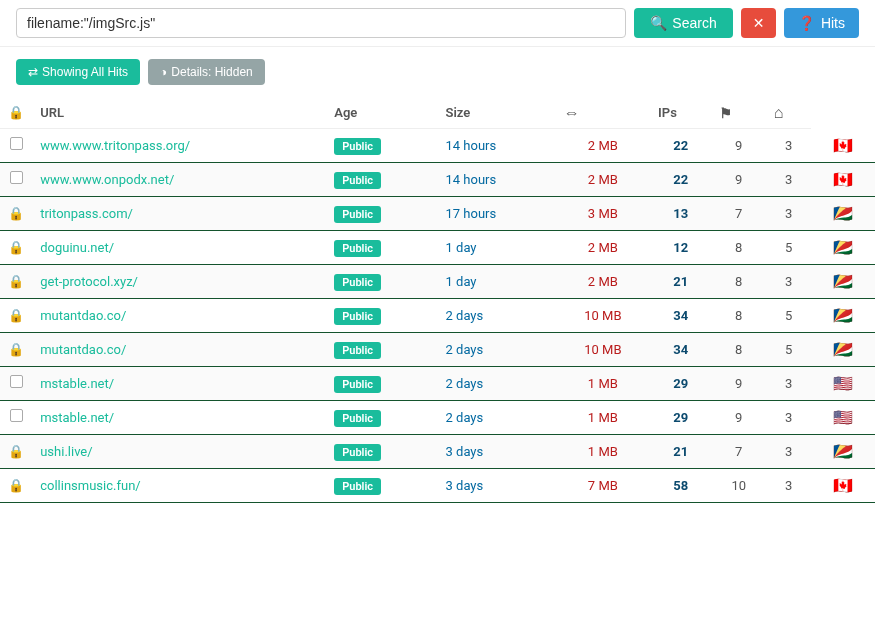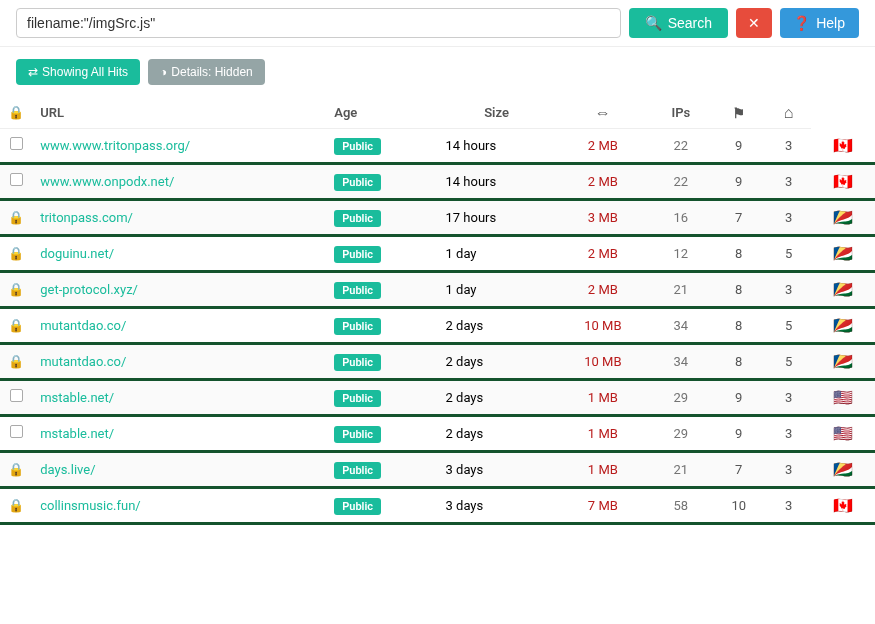--- a/index.html
+++ b/index.html
@@ -123,23 +123,23 @@
       border-collapse: collapse;
     }
     thead th {
       padding: 6px 8px;
       text-align: left;
       color: #555;
       font-weight: 600;
       font-size: 13px;
       border-bottom: 1px solid #eee;
     }
-    thead th.center { text-align: center; }
+    thead th.center { }
     tbody tr {
-      border-bottom: 3px solid #14532d;
+      border-bottom: 1px solid #14532d;
     }
     tbody td {
       padding: 7px 8px;
       font-size: 13px;
       vertical-align: middle;
     }
     .td-center { text-align: center; }
     .url-link {
       color: #1abc9c;
       text-decoration: none;
@@ -147,28 +147,28 @@
     }
     .badge-public {
       background: #1abc9c;
       color: #fff;
       padding: 2px 8px;
       border-radius: 3px;
       font-size: 11px;
       font-weight: 600;
     }
     .age-text {
-      color: #000000;
+      color: #0369a1;
     }
     .size-text {
       color: #b91c1c;
     }
     .hits-num {
-      color: #737373;
-      font-weight: 400;
+      color: #0c4a6e;
+      font-weight: 700;
     }
     .ips-num {
       color: #555;
     }
     .crawls-num {
       color: #555;
     }
 
     
     .flag {
@@ -184,21 +184,21 @@
   </div>
   <button class="btn-search">
     <span>🔍</span>
     <span>Search</span>
   </button>
   <button class="btn-close">
     <span>✕</span>
   </button>
   <button class="btn-help">
     <span>❓</span>
-    <span>Help</span>
+    <span>Hits</span>
   </button>
 </div>
 
 <div class="results-header">
   <div class="results-actions">
     <button class="btn-showing">
       <span>⇄</span>
       <span>Showing All Hits</span>
     </button>
     <button class="btn-details">
@@ -245,21 +245,21 @@
         <td class="td-center ips-num">9</td>
         <td class="td-center crawls-num">3</td>
         <td class="td-center flag">🇨🇦</td>
       </tr>
       <tr style="background: rgb(250, 250, 250);">
         <td style="text-align: center;"><span style="color:#1abc9c;font-size:13px;">🔒</span></td>
         <td><a class="url-link" href="#">tritonpass.com/</a></td>
         <td><span class="badge-public">Public</span></td>
         <td class="age-text">17 hours</td>
         <td class="td-center size-text">3 MB</td>
-        <td class="td-center hits-num">16</td>
+        <td class="td-center hits-num">13</td>
         <td class="td-center ips-num">7</td>
         <td class="td-center crawls-num">3</td>
         <td class="td-center flag">🇸🇨</td>
       </tr>
       <tr style="background: rgb(255, 255, 255);">
         <td style="text-align: center;"><span style="color:#1abc9c;font-size:13px;">🔒</span></td>
         <td><a class="url-link" href="#">doguinu.net/</a></td>
         <td><span class="badge-public">Public</span></td>
         <td class="age-text">1 day</td>
         <td class="td-center size-text">2 MB</td>
@@ -318,21 +318,21 @@
         <td><span class="badge-public">Public</span></td>
         <td class="age-text">2 days</td>
         <td class="td-center size-text">1 MB</td>
         <td class="td-center hits-num">29</td>
         <td class="td-center ips-num">9</td>
         <td class="td-center crawls-num">3</td>
         <td class="td-center flag">🇺🇸</td>
       </tr>
       <tr style="background: rgb(250, 250, 250);">
         <td style="text-align: center;"><span style="color:#1abc9c;font-size:13px;">🔒</span></td>
-        <td><a class="url-link" href="#">days.live/</a></td>
+        <td><a class="url-link" href="#">ushi.live/</a></td>
         <td><span class="badge-public">Public</span></td>
         <td class="age-text">3 days</td>
         <td class="td-center size-text">1 MB</td>
         <td class="td-center hits-num">21</td>
         <td class="td-center ips-num">7</td>
         <td class="td-center crawls-num">3</td>
         <td class="td-center flag">🇸🇨</td>
       </tr>
       <tr style="background: rgb(255, 255, 255);">
         <td style="text-align: center;"><span style="color:#1abc9c;font-size:13px;">🔒</span></td>

